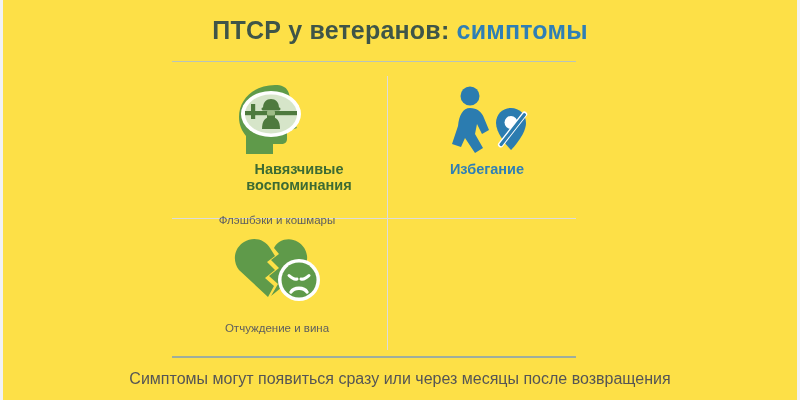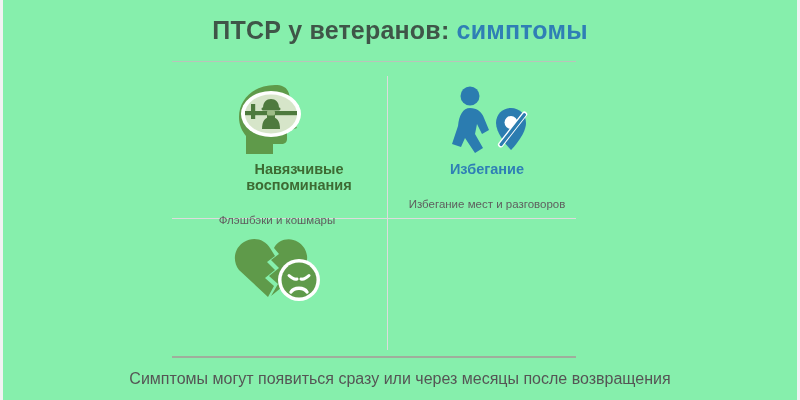--- a/index.html
+++ b/index.html
@@ -10,21 +10,21 @@
   body {
     width: 800px;
     height: 400px;
     font-family: "Liberation Sans", sans-serif;
     overflow: hidden;
   }
   .slide {
     position: relative;
     width: 800px;
     height: 400px;
-    background: #86efac;
+    background: #fde047;
     box-sizing: border-box;
   }
   .edge-band {
     position: absolute;
     top: 0;
     width: 3px;
     height: 400px;
     background: #f2f2f2;
   }
   .edge-band.left  { left: 0; }
@@ -187,40 +187,40 @@
                    L26 54 L22 63 L13 60 L19 42 C20 31 24 24 31 24 Z" fill="#2b7cb0"></path>
 
           <path d="M72 24 C80.5 24 87 30.5 87 39 C87 49 76 62 72 66 C68 62 57 49 57 39
                    C57 30.5 63.5 24 72 24 Z" fill="#2b7cb0"></path>
           <circle cx="72" cy="38.5" r="6.5" fill="#ffffff"></circle>
           <rect x="51" y="43" width="44" height="5.5" rx="2.6" transform="rotate(-52 73 45)" fill="#ffffff"></rect>
           <rect x="52.5" y="44.3" width="41" height="3.2" rx="1.6" transform="rotate(-52 73 45)" fill="#2b7cb0"></rect>
         </svg>
       </div>
       <div class="cell-title blue">Избегание</div>
-      <div class="cell-sub">Избегание мест и разговоров</div>
     </div>
 
     <div class="cell c3">
       <div class="icon-wrap">
         <svg width="100" height="68" viewBox="0 0 100 68" aria-hidden="true">
 
           <path d="M43 14 C38 5 26 2 17 8 C7 14 5 27 12 36 L41 63 L47 52 L38 44 L48 36
                    L40 28 L48 22 Z" fill="#5f9a4a"></path>
 
           <path d="M52 20 L44 26 L52 34 L42 42 L51 50 L44 62 L76 36 C83 27 81 14 71 8
                    C62 2.5 51 6 47 14 Z" fill="#5f9a4a"></path>
 
           <circle cx="72" cy="46" r="21" fill="#ffffff"></circle>
           <circle cx="72" cy="46" r="17.5" fill="#5f9a4a"></circle>
           <path d="M62 41.5 C65 44.5 68.5 45.5 70 45" stroke="#ffffff" stroke-width="3" stroke-linecap="round" fill="none"></path>
           <path d="M82 41.5 C79 44.5 75.5 45.5 74 45" stroke="#ffffff" stroke-width="3" stroke-linecap="round" fill="none"></path>
           <path d="M64 58 C67 53 77 53 80 58" stroke="#ffffff" stroke-width="3.4" stroke-linecap="round" fill="none"></path>
         </svg>
       </div>
+      <div class="cell-sub">Отчуждение и вина</div>
     </div>
 
   </div>
 
   <div class="footer-rule"></div>
   <div class="footer-note">Симптомы могут появиться сразу или через месяцы после возвращения</div>
 
 </div>
 
 </body></html>

